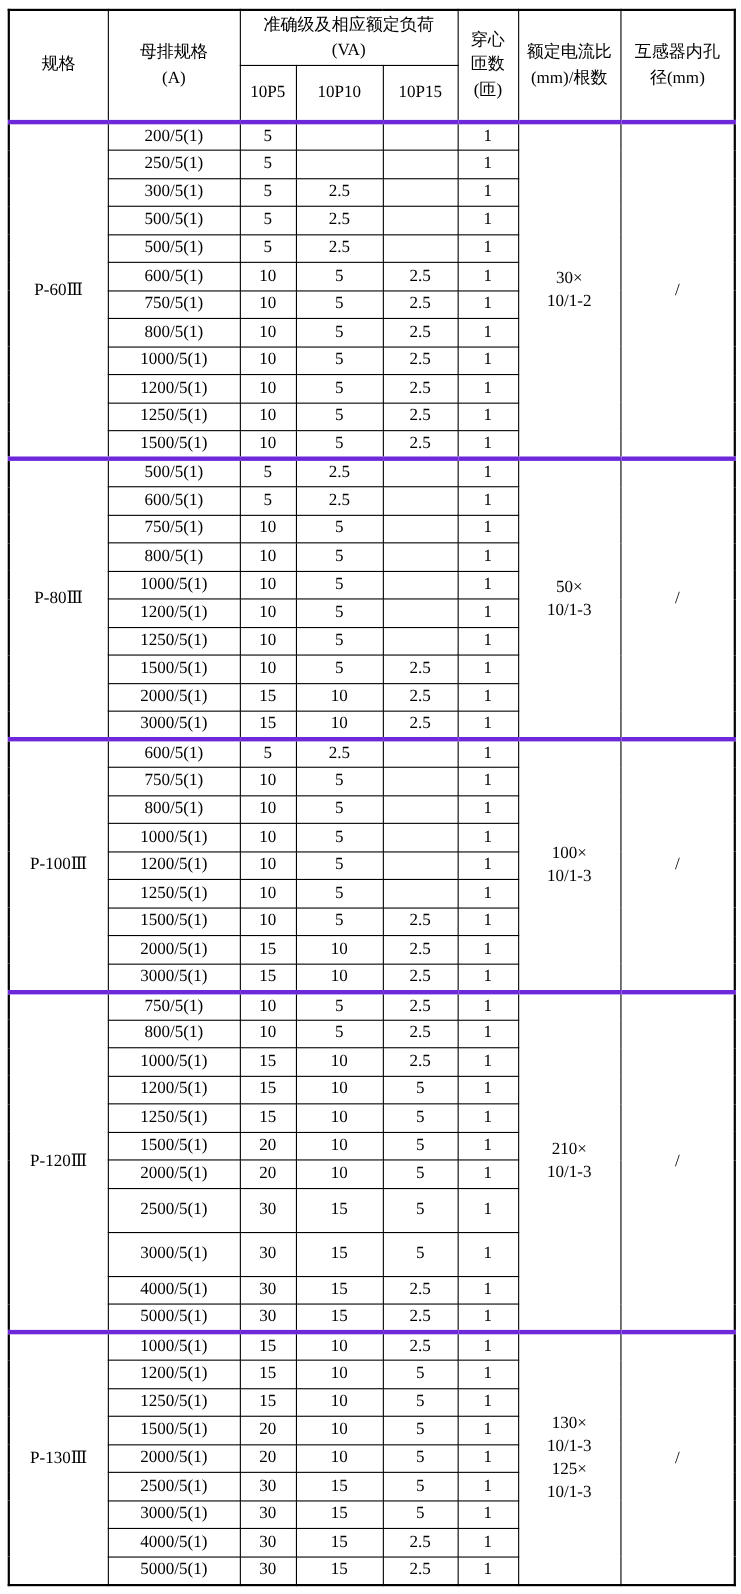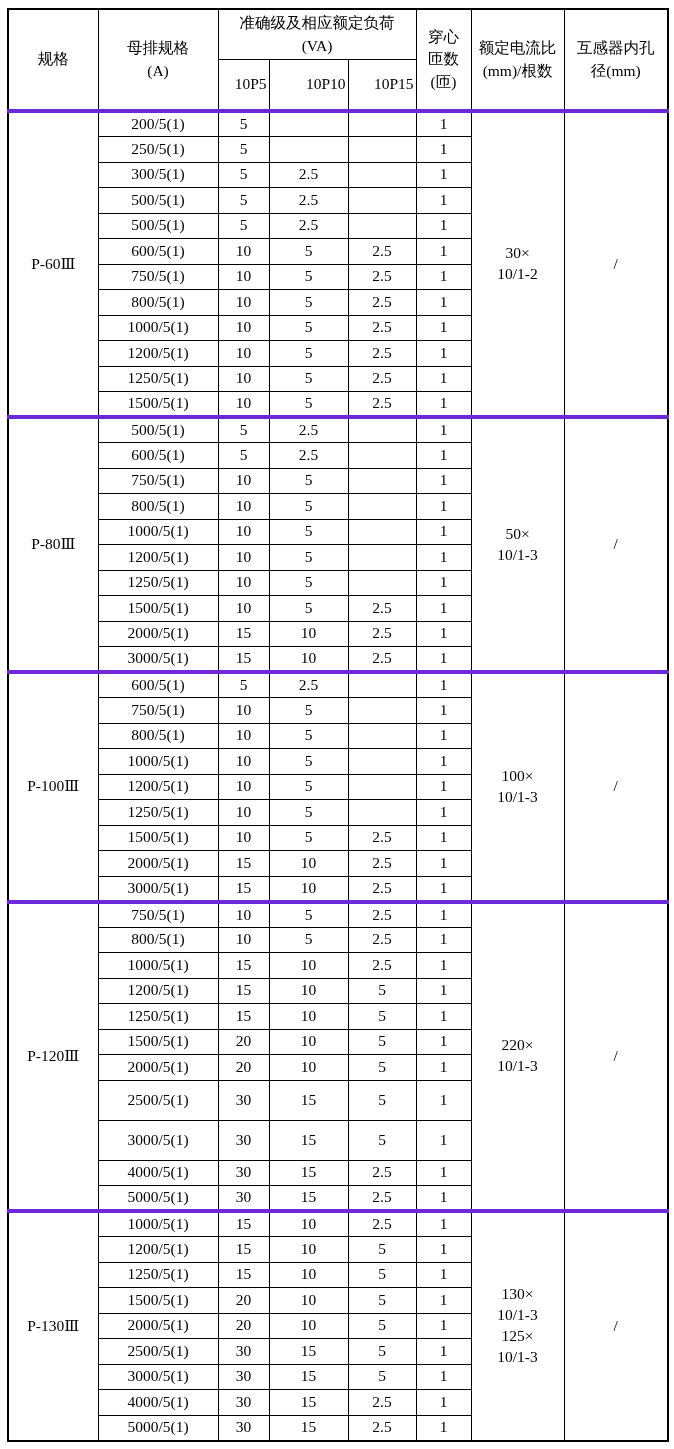--- a/index.html
+++ b/index.html
@@ -27,21 +27,21 @@
     padding: 0 2px;
     text-align: center;
     vertical-align: middle;
     font-weight: normal;
     font-size: 15.5px;
     line-height: 1.35;
     overflow: hidden;
     white-space: nowrap;
   }
   thead tr.h1 th { height: 49px; }
-  thead tr.h2 th { height: 49px; text-align: right; }
+  thead tr.h2 th { height: 49px; }
   tbody tr    { height: 25.5px; }
   tbody tr.tall { height: 40px; }
   tbody tr.group-start td { border-top: 4px solid #6d28d9; }
   td.spec-cell, td.busbar-cell, td.bore-cell { line-height: 1.65; }
   .hdr-line { line-height: 1.45; }
 </style>
 </head>
 <body>
 
 <div class="page">
@@ -324,21 +324,21 @@
           <td>1</td>
         </tr>
         <tr class="group-start">
           <td rowspan="11" class="spec-cell">P-120Ⅲ</td>
           <td>750/5(1)</td>
           <td>10</td>
           <td>5</td>
           <td>2.5</td>
           <td>1</td>
           <td rowspan="11" class="busbar-cell">
-            <div>220×</div>
+            <div>210×</div>
             <div>10/1-3</div>
           </td>
           <td rowspan="11" class="bore-cell">/</td>
         </tr>
         <tr>
           <td>800/5(1)</td>
           <td>10</td>
           <td>5</td>
           <td>2.5</td>
           <td>1</td>

